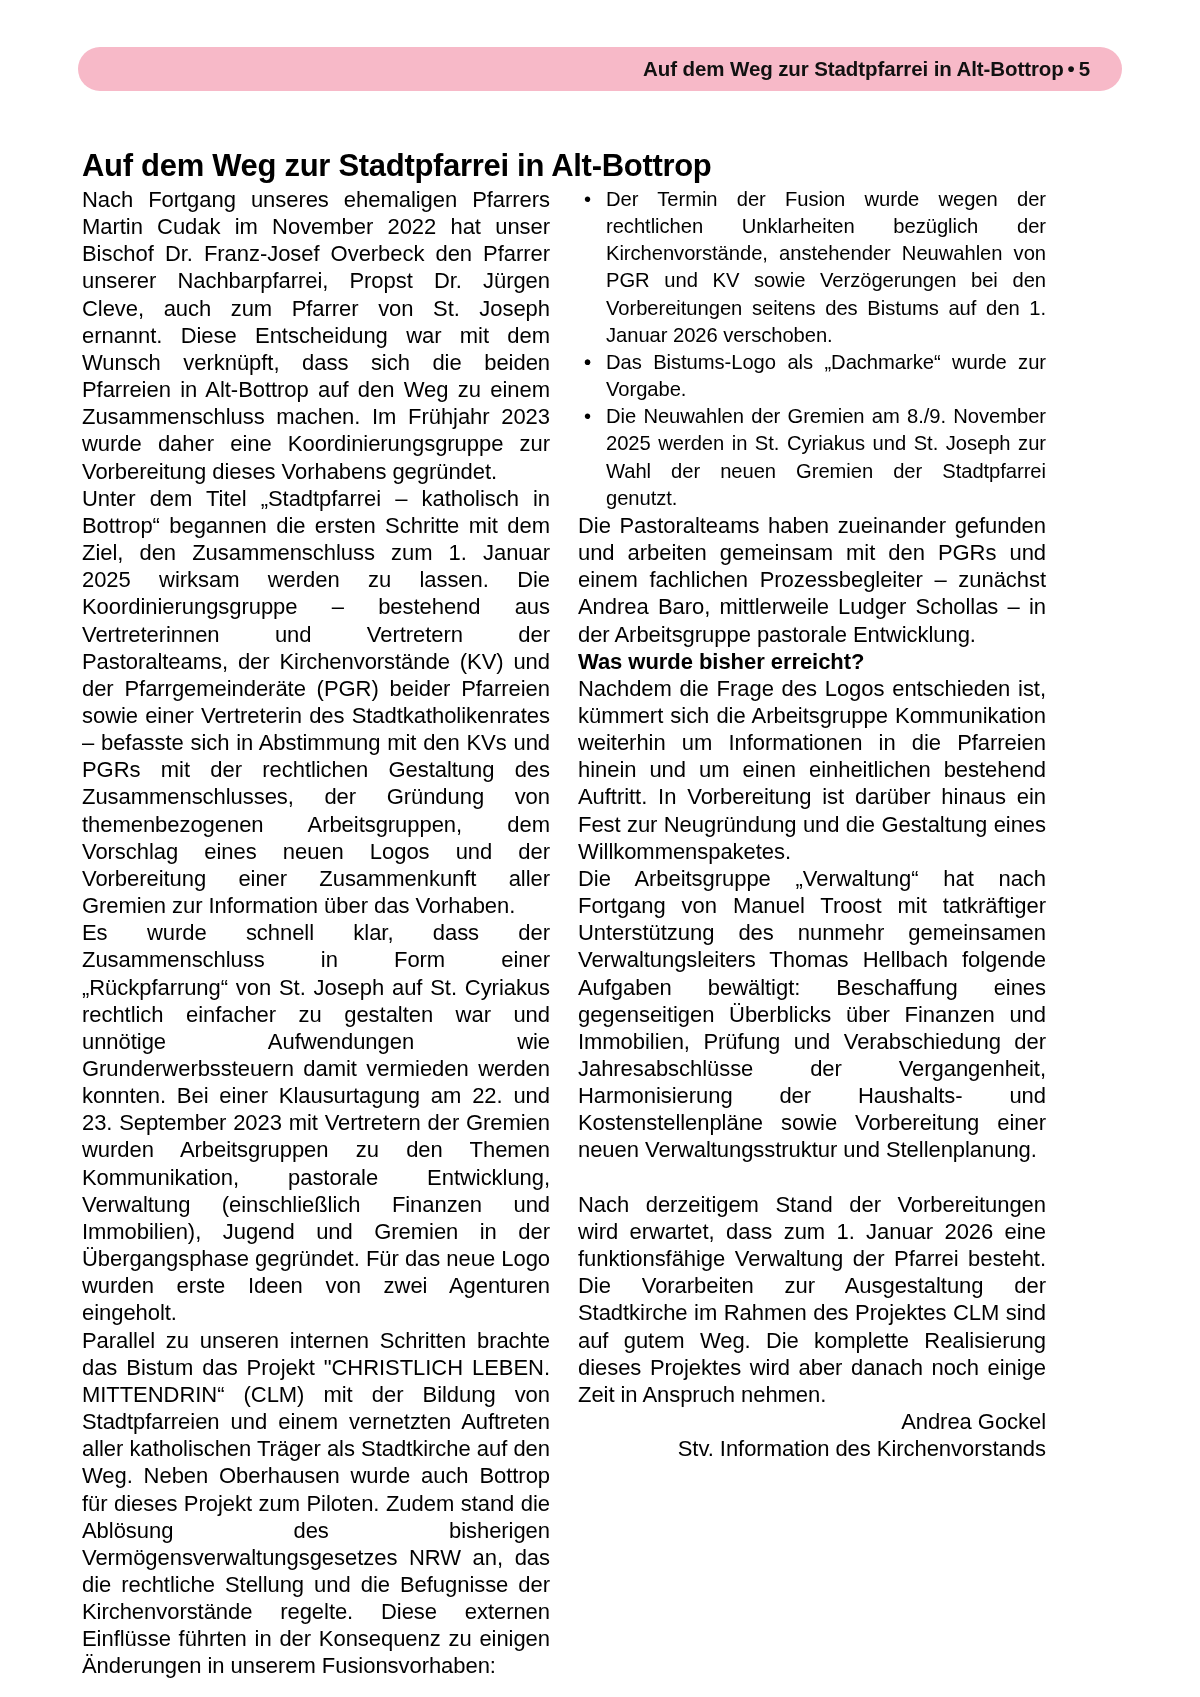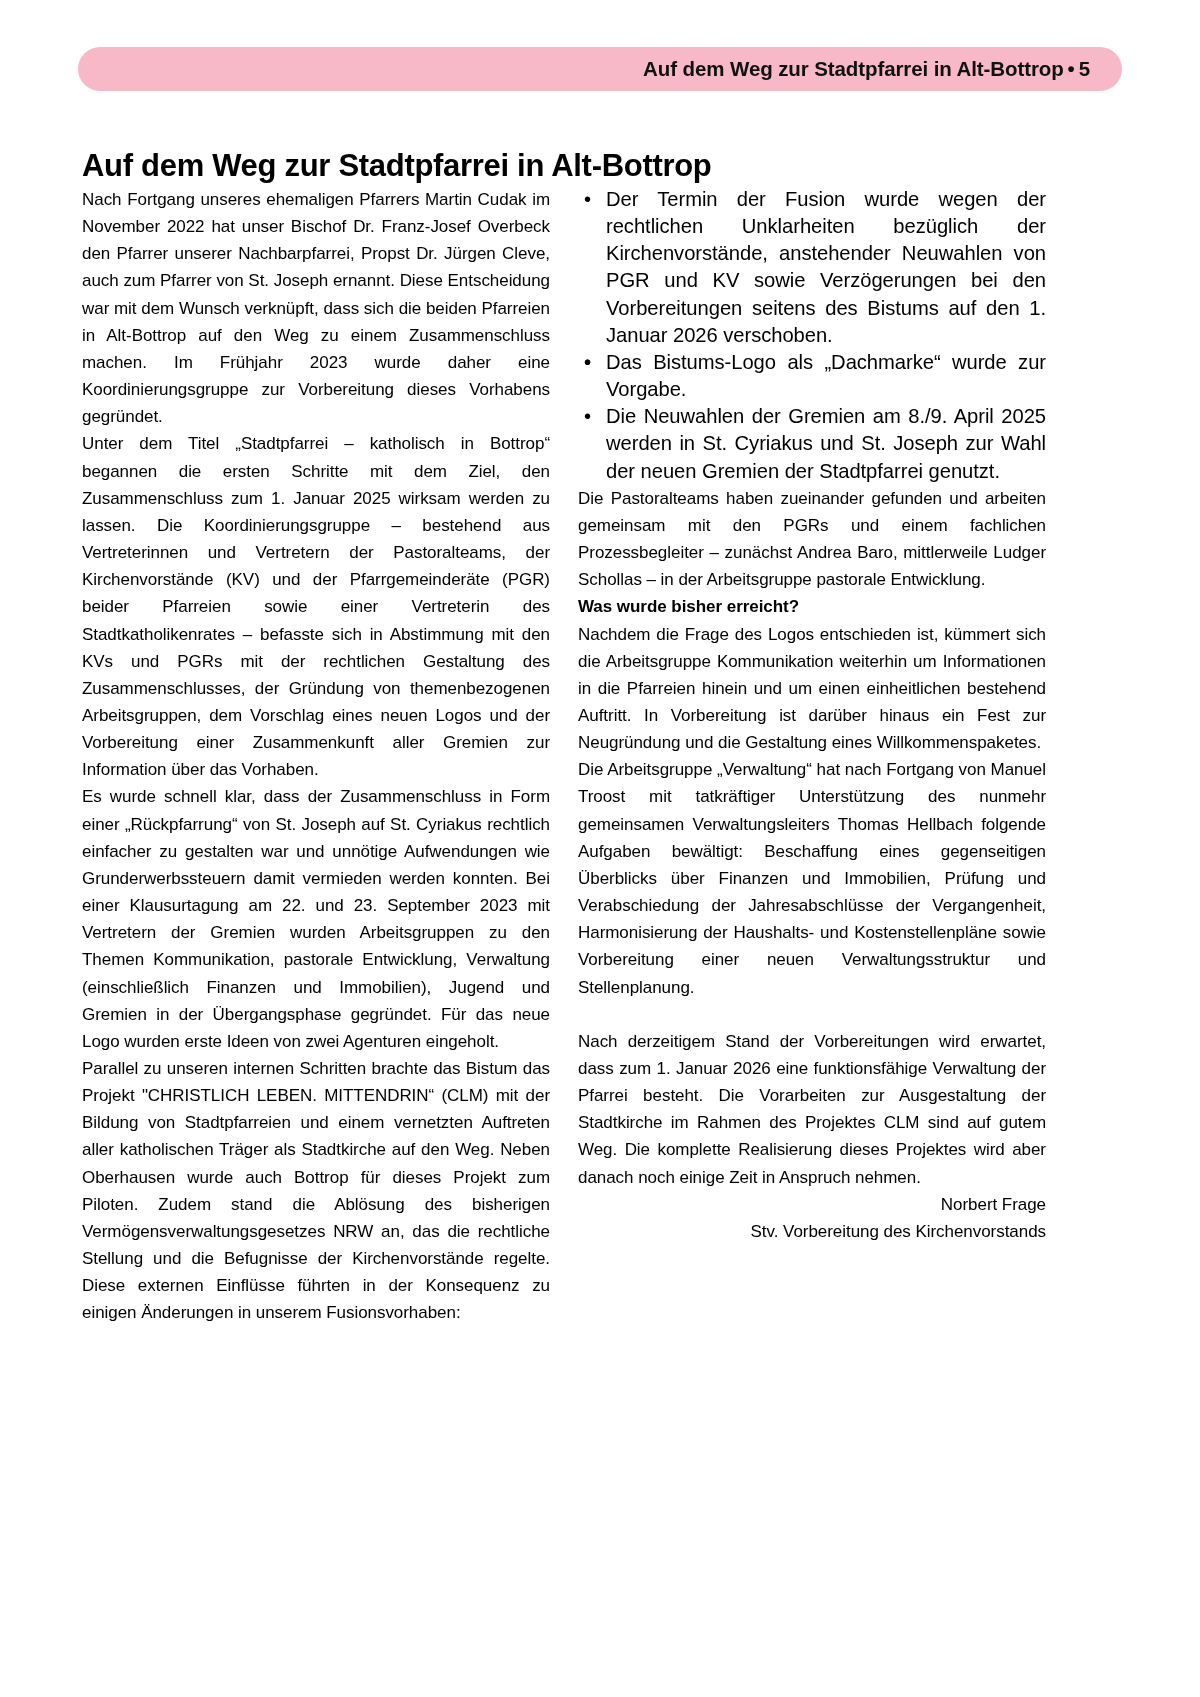--- a/index.html
+++ b/index.html
@@ -68,21 +68,21 @@
     width: 1036px;
     display: flex;
     gap: 28px;
   }
   .col {
     width: 468px;
     flex: 0 0 468px;
   }
 
   .para {
-    font-size: 17px;
+    font-size: 22px;
     line-height: 27.15px;
     text-align: justify;
     text-align-last: left;
     letter-spacing: -0.05px;
     margin: 0;
     word-spacing: 0px;
     -webkit-hyphens: none;
     hyphens: none;
   }
   .para.bold {
@@ -151,32 +151,32 @@
         </li>
         <li class="bullet-item">
           <span class="bullet-dot">•</span>
         </li>
         <li class="bullet-item">
           <span class="bullet-dot">•</span>
           <span>Das Bistums-Logo als „Dachmarke“ wurde zur Vorgabe.</span>
         </li>
         <li class="bullet-item">
           <span class="bullet-dot">•</span>
-          <span>Die Neuwahlen der Gremien am 8./9. April 2025 werden in St. Cyriakus und St. Joseph zur Wahl der neuen Gremien der Stadtpfarrei genutzt.</span>
+          <span>Die Neuwahlen der Gremien am 8./9. November 2025 werden in St. Cyriakus und St. Joseph zur Wahl der neuen Gremien der Stadtpfarrei genutzt.</span>
         </li>
       </ul>
 
       <p class="para">Die Pastoralteams haben zueinander gefunden und arbeiten gemeinsam mit den PGRs und einem fachlichen Prozessbegleiter – zunächst Andrea Baro, mittlerweile Ludger Schollas – in der Arbeitsgruppe pastorale Entwicklung.</p>
 
       <p class="para bold">Was wurde bisher erreicht?</p>
       <p class="para">Nachdem die Frage des Logos entschieden ist, kümmert sich die Arbeitsgruppe Kommunikation weiterhin um Informationen in die Pfarreien hinein und um einen einheitlichen bestehend Auftritt. In Vorbereitung ist darüber hinaus ein Fest zur Neugründung und die Gestaltung eines Willkommenspaketes.</p>
       <p class="para">Die Arbeitsgruppe „Verwaltung“ hat nach Fortgang von Manuel Troost mit tatkräftiger Unterstützung des nunmehr gemeinsamen Verwaltungsleiters Thomas Hellbach folgende Aufgaben bewältigt: Beschaffung eines gegenseitigen Überblicks über Finanzen und Immobilien, Prüfung und Verabschiedung der  Jahresabschlüsse der Vergangenheit,  Harmonisierung der Haushalts- und Kostenstellenpläne sowie Vorbereitung einer neuen Verwaltungsstruktur und Stellenplanung.</p>
 
       <div class="spacer"></div>
 
       <p class="para">Nach derzeitigem Stand der Vorbereitungen wird erwartet, dass zum 1. Januar 2026 eine funktionsfähige Verwaltung der Pfarrei besteht. Die Vorarbeiten zur Ausgestaltung der Stadtkirche im Rahmen des Projektes CLM sind auf gutem Weg. Die komplette Realisierung dieses Projektes wird aber danach noch einige Zeit in Anspruch nehmen.</p>
 
-      <p class="para right">Norbert Frage</p>
-      <p class="para right">Stv. Vorbereitung des Kirchenvorstands</p>
+      <p class="para right">Andrea Gockel</p>
+      <p class="para right">Stv. Information des Kirchenvorstands</p>
     </div>
 
   </div>
 </div>
 
 </body></html>

